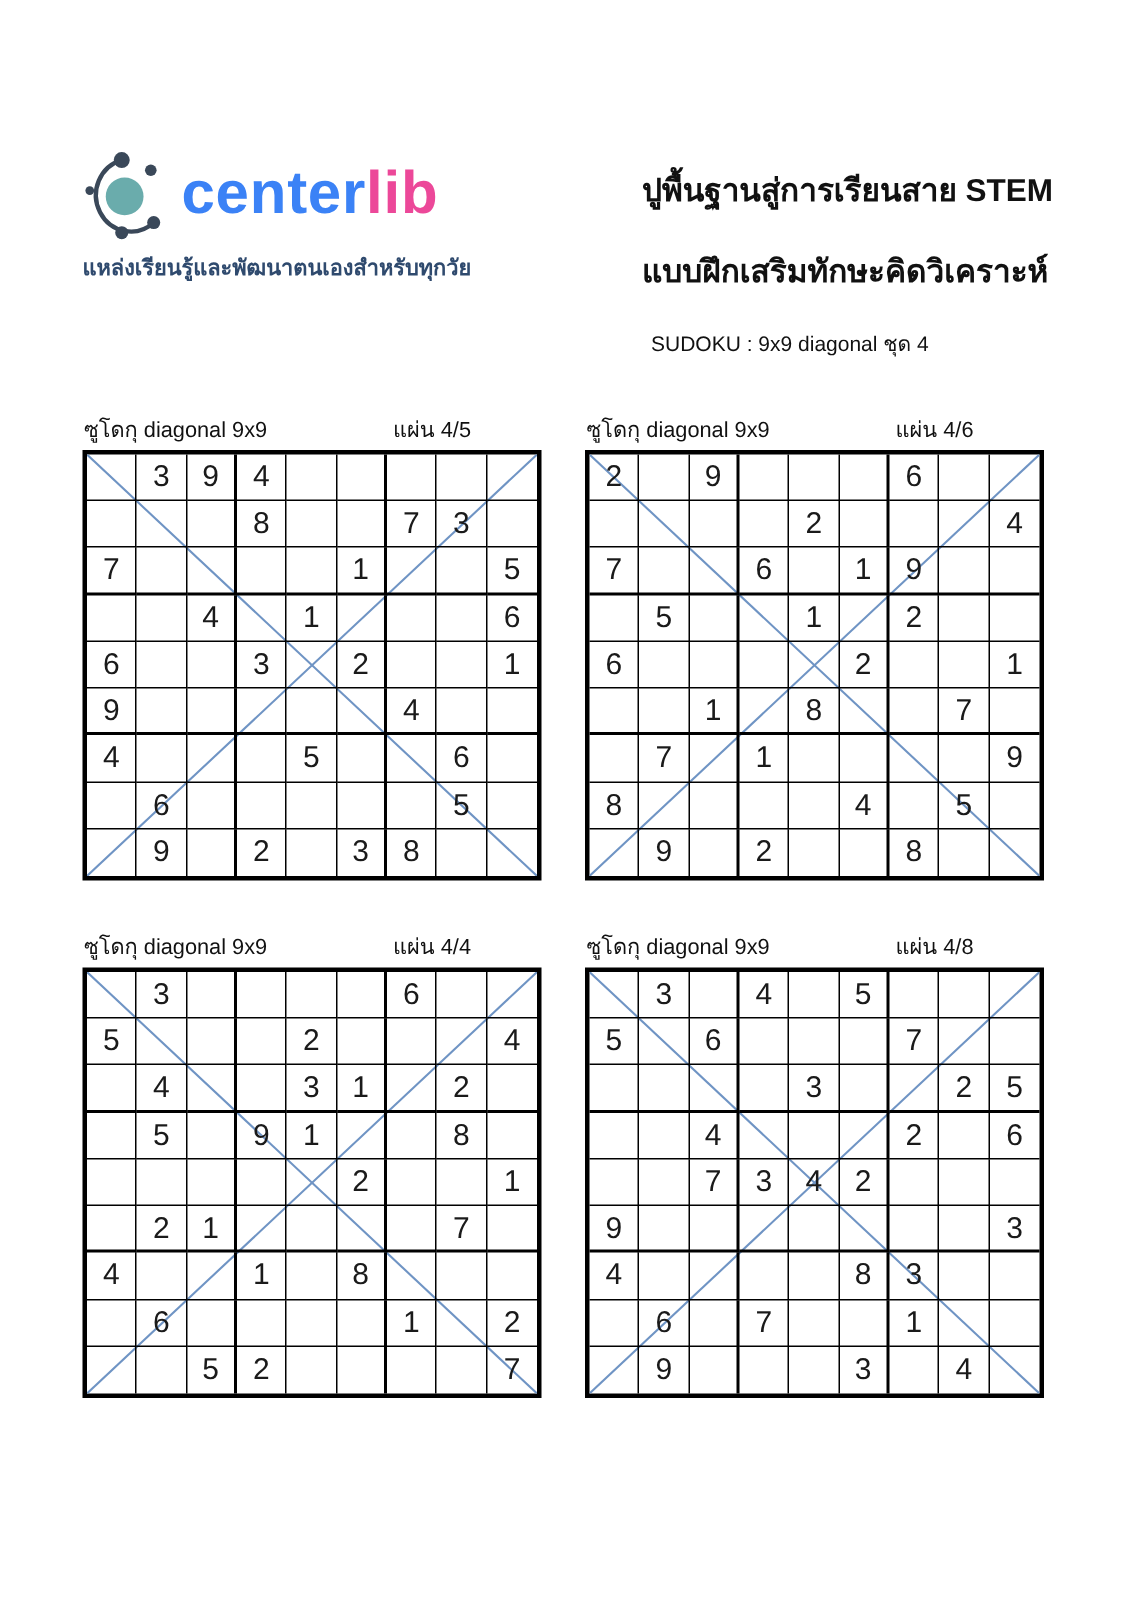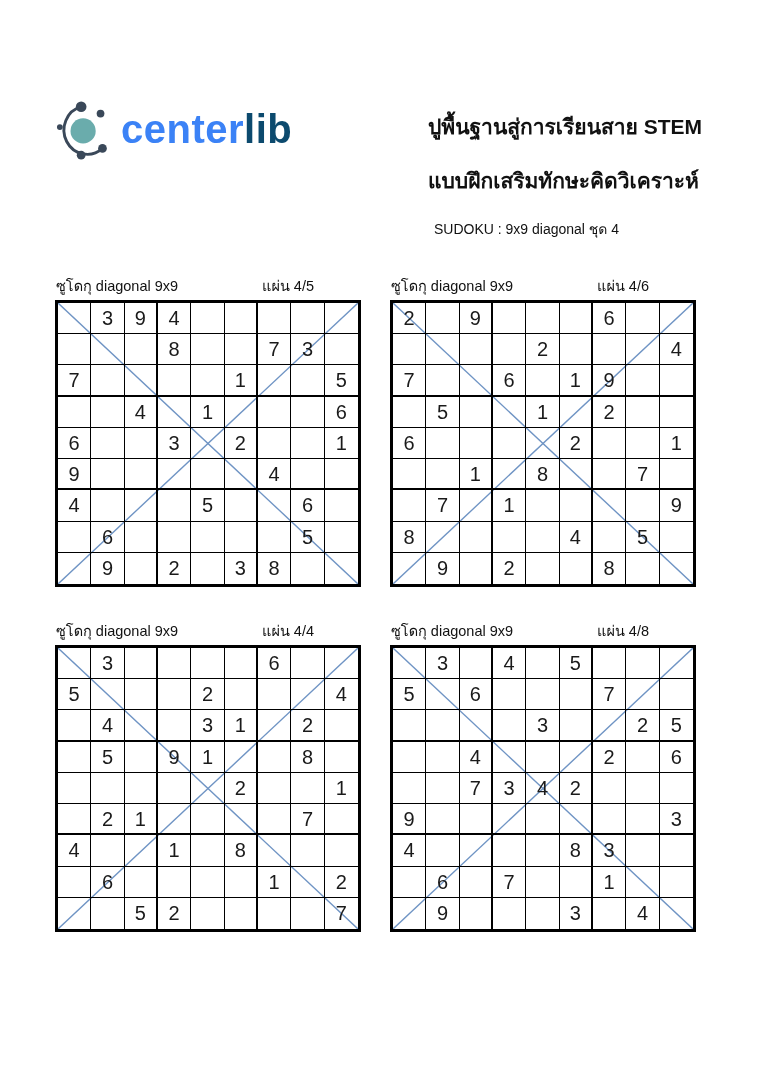--- a/index.html
+++ b/index.html
@@ -57,23 +57,24 @@
     <svg class="logo-icon" viewBox="0 0 64 64">
       <path d="M 27 9 A 24 25 0 1 0 49 52" fill="none" stroke="#3a4859" stroke-width="3" stroke-linecap="round"></path>
       <circle cx="29" cy="34" r="13" fill="#6aacac"></circle>
       <circle cx="27" cy="9" r="5.5" fill="#3a4859"></circle>
       <circle cx="47" cy="16" r="4" fill="#3a4859"></circle>
       <circle cx="5" cy="30" r="3" fill="#3a4859"></circle>
       <circle cx="27" cy="59" r="4.5" fill="#3a4859"></circle>
       <circle cx="49" cy="52" r="4.5" fill="#3a4859"></circle>
     </svg>
     <div class="brand">
-      <span id="brand-primary" style="color: #3b82f6;">center</span><span id="brand-secondary" style="color: #0c4a6e;">lib</span>
+      <span id="brand-primary" style="color: #3b82f6;">center</span><span id="brand-secondary" style="color: #ec4899;">lib</span>
     </div>
   </div>
+  <div class="tagline" id="tagline" style="color: rgb(47, 74, 110);">แหล่งเรียนรู้และพัฒนาตนเองสำหรับทุกวัย</div>
 </div>
 
 <div class="title-block">
   <div class="title-line">ปูพื้นฐานสู่การเรียนสาย STEM</div>
   <div class="title-line">แบบฝึกเสริมทักษะคิดวิเคราะห์</div>
   <div class="title-line sub">SUDOKU : 9x9 diagonal ชุด 4</div>
 </div>
 
 <div class="puzzle pz1">
   <div class="pz-head">

